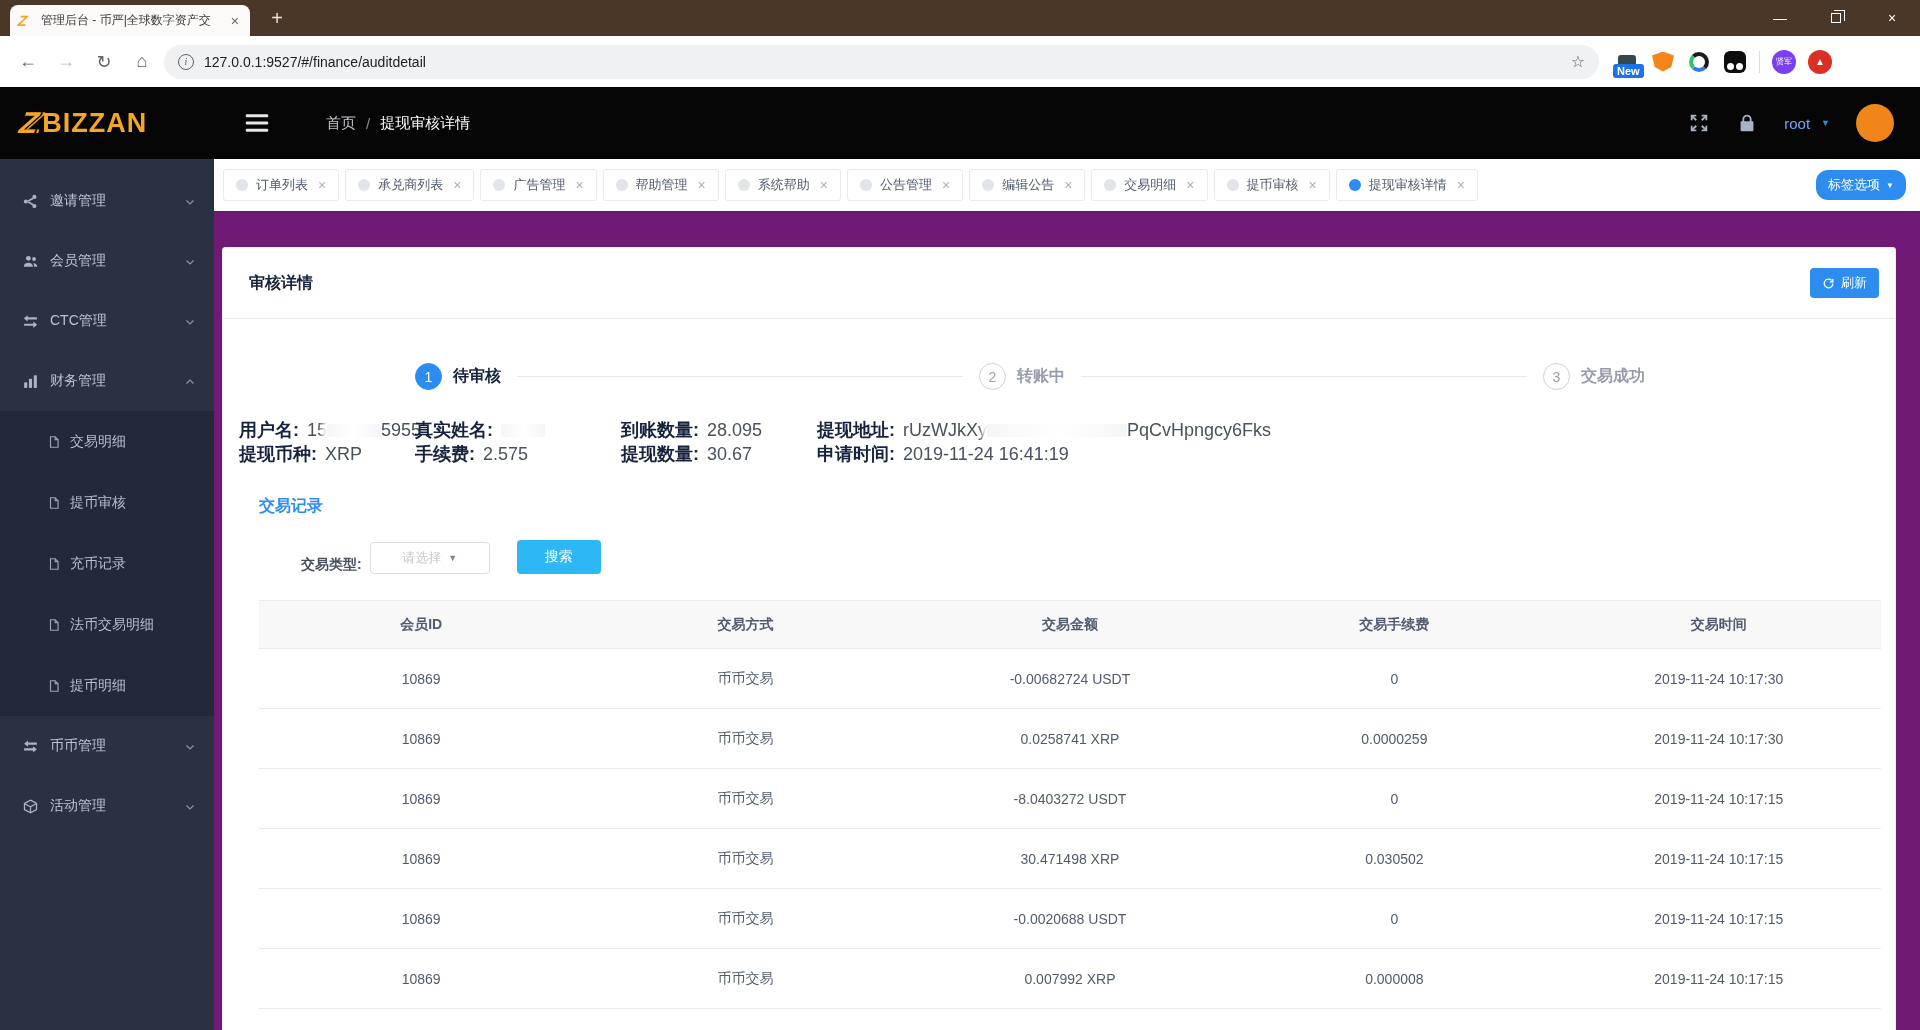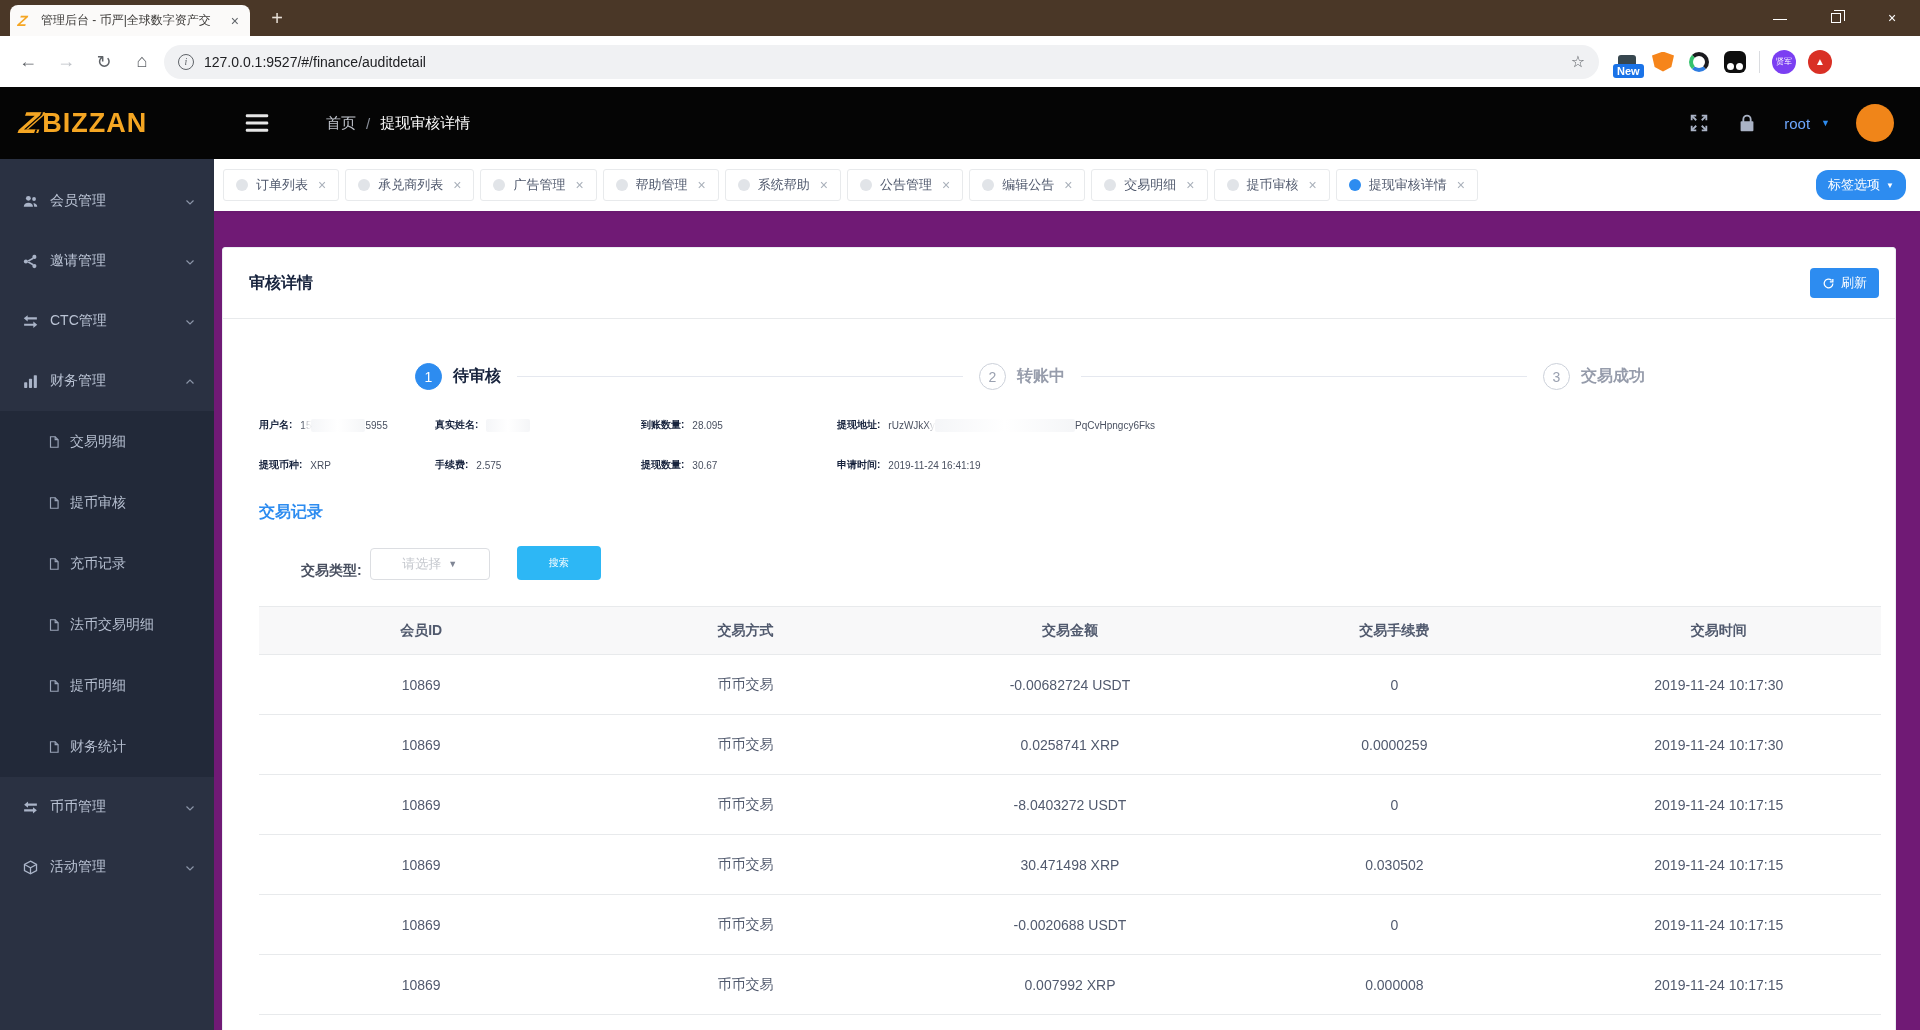--- a/index.html
+++ b/index.html
@@ -84,32 +84,32 @@
   .refresh-btn svg { width:13px; height:13px; }
 
   .steps { display:flex; align-items:center; padding:44px 250px 0 192px; }
   .step { display:flex; align-items:center; gap:11px; flex:0 0 auto; }
   .step-circle { width:27px; height:27px; border-radius:50%; display:flex; align-items:center; justify-content:center; font-size:14px; border:1px solid #ccd1da; color:#9aa1b0; background:#fff; }
   .step.active .step-circle { background:#2d8cf0; border-color:#2d8cf0; color:#fff; }
   .step-title { font-size:16px; font-weight:bold; color:#969cab; }
   .step.active .step-title { color:#17233d; }
   .step-line { flex:1; height:1px; background:#e5e8ef; margin:0 16px; }
 
-  .info-grid { display:grid; grid-template-columns:176px 206px 196px auto; padding:28px 20px 0 36px; row-gap:26px; font-size:10px; }
+  .info-grid { display:grid; grid-template-columns:176px 206px 196px auto; padding:28px 20px 0 16px; row-gap:0; font-size:18px; }
   .info-item { white-space:nowrap; display:flex; align-items:center; }
   .info-label { font-weight:bold; color:#17233d; margin-right:8px; }
   .info-value { color:#495060; display:inline-flex; align-items:center; }
   .mask { display:inline-block; height:13px; border-radius:2px; background:linear-gradient(90deg,rgba(236,238,242,.55),rgba(255,255,255,.95),rgba(234,236,240,.5)); box-shadow:0 0 5px 5px rgba(255,255,255,.95); }
 
   .sec-heading { color:#2d8cf0; font-size:16px; font-weight:bold; padding:30px 0 0 36px; }
   .filter-row { display:flex; align-items:flex-end; padding:23px 0 0 78px; }
   .filter-label { color:#495060; font-size:14px; font-weight:bold; margin-right:8px; }
   .select { width:120px; height:32px; border:1px solid #dcdee2; border-radius:4px; background:#fff; display:flex; align-items:center; justify-content:center; gap:7px; color:#c5c8ce; font-size:13px; cursor:pointer; }
   .select .caret { font-size:9px; color:#808695; }
-  .search-btn { margin-left:27px; width:84px; height:34px; background:#2db7f5; border:none; border-radius:4px; color:#fff; font-size:10px; cursor:pointer; }
+  .search-btn { margin-left:27px; width:84px; height:34px; background:#2db7f5; border:none; border-radius:4px; color:#fff; font-size:14px; cursor:pointer; }
 
   .tbl { margin:26px 14px 0 36px; width:calc(100% - 50px); border-collapse:collapse; table-layout:fixed; }
   .tbl th { height:48px; background:#f8f8f9; color:#515a6e; font-weight:bold; font-size:14px; border-top:1px solid #e8eaec; border-bottom:1px solid #e8eaec; text-align:center; }
   .tbl td { height:60px; text-align:center; color:#515a6e; font-size:14px; border-bottom:1px solid #e8eaec; background:#fff; }
 
   .pagination { display:flex; justify-content:flex-end; align-items:center; padding:24px 118px 30px 0; gap:9px; }
   .pg-btn { min-width:32px; height:32px; border:1px solid #dcdee2; border-radius:4px; background:#fff; color:#515a6e; display:flex; align-items:center; justify-content:center; font-size:14px; cursor:pointer; padding:0 4px; }
   .pg-btn.active { background:#2d8cf0; border-color:#2d8cf0; color:#fff; }
   .pg-btn.disabled { color:#c8cdd5; cursor:default; }
 </style>
@@ -196,38 +196,38 @@
       <span class="caret">▼</span>
     </span>
     <span class="avatar"></span>
   </div>
 </div>
 
 <div class="shell">
   <div class="sidebar">
       <div class="menu-item">
         <span class="mi-icon"><svg viewBox="0 0 24 24" fill="currentColor">
+            <circle cx="5.5" cy="12" r="2.9"></circle>
+            <circle cx="17.5" cy="5.5" r="2.9"></circle>
+            <circle cx="17.5" cy="18.5" r="2.9"></circle>
+            <path d="M7.6 10.7l7.8-4.2 1 1.9-7.8 4.2zM7.6 13.3l7.8 4.2 1-1.9-7.8-4.2z"></path>
+          </svg></span>
+        <span class="mi-label">邀请管理</span>
+        <span class="mi-caret"><svg viewBox="0 0 24 24" fill="none" stroke="currentColor" stroke-width="2.4">
+            <path d="M5 9l7 7 7-7"></path>
+          </svg></span>
+      </div>
+      <div class="menu-item">
+        <span class="mi-icon"><svg viewBox="0 0 24 24" fill="currentColor">
             <circle cx="9" cy="7.5" r="3.4"></circle>
             <path d="M2.5 19.5c0-3.4 3-5.6 6.5-5.6s6.5 2.2 6.5 5.6z"></path>
             <circle cx="17" cy="8.5" r="2.7"></circle>
             <path d="M16.2 14.1c3 .3 5.3 2.3 5.3 5.4h-4.2"></path>
           </svg></span>
         <span class="mi-label">会员管理</span>
-        <span class="mi-caret"><svg viewBox="0 0 24 24" fill="none" stroke="currentColor" stroke-width="2.4">
-            <path d="M5 9l7 7 7-7"></path>
-          </svg></span>
-      </div>
-      <div class="menu-item">
-        <span class="mi-icon"><svg viewBox="0 0 24 24" fill="currentColor">
-            <circle cx="5.5" cy="12" r="2.9"></circle>
-            <circle cx="17.5" cy="5.5" r="2.9"></circle>
-            <circle cx="17.5" cy="18.5" r="2.9"></circle>
-            <path d="M7.6 10.7l7.8-4.2 1 1.9-7.8 4.2zM7.6 13.3l7.8 4.2 1-1.9-7.8-4.2z"></path>
-          </svg></span>
-        <span class="mi-label">邀请管理</span>
         <span class="mi-caret"><svg viewBox="0 0 24 24" fill="none" stroke="currentColor" stroke-width="2.4">
             <path d="M5 9l7 7 7-7"></path>
           </svg></span>
       </div>
       <div class="menu-item">
         <span class="mi-icon"><svg viewBox="0 0 24 24" fill="currentColor">
             <path d="M8 3L2.5 7.5 8 12V9h13V6H8zM16 12l5.5 4.5L16 21v-3H3v-3h13z"></path>
           </svg></span>
         <span class="mi-label">CTC管理</span>
         <span class="mi-caret"><svg viewBox="0 0 24 24" fill="none" stroke="currentColor" stroke-width="2.4">
@@ -273,27 +273,20 @@
               <path d="M14 3v5h5"></path>
             </svg></span>
           <span>法币交易明细</span>
         </div>
         <div class="submenu-item">
           <span class="smi-icon"><svg viewBox="0 0 24 24" fill="none" stroke="currentColor" stroke-width="2">
               <path d="M6 3h8l5 5v13H6z"></path>
               <path d="M14 3v5h5"></path>
             </svg></span>
           <span>提币明细</span>
-        </div>
-        <div class="submenu-item">
-          <span class="smi-icon"><svg viewBox="0 0 24 24" fill="none" stroke="currentColor" stroke-width="2">
-              <path d="M6 3h8l5 5v13H6z"></path>
-              <path d="M14 3v5h5"></path>
-            </svg></span>
-          <span>财务统计</span>
         </div>
       </div>
       <div class="menu-item">
         <span class="mi-icon"><svg viewBox="0 0 24 24" fill="currentColor">
             <path d="M3 8l5.5-4.5v3H21v3H8.5v3zM21 16l-5.5 4.5v-3H3v-3h12.5v-3z"></path>
           </svg></span>
         <span class="mi-label">币币管理</span>
         <span class="mi-caret"><svg viewBox="0 0 24 24" fill="none" stroke="currentColor" stroke-width="2.4">
             <path d="M5 9l7 7 7-7"></path>
           </svg></span>

